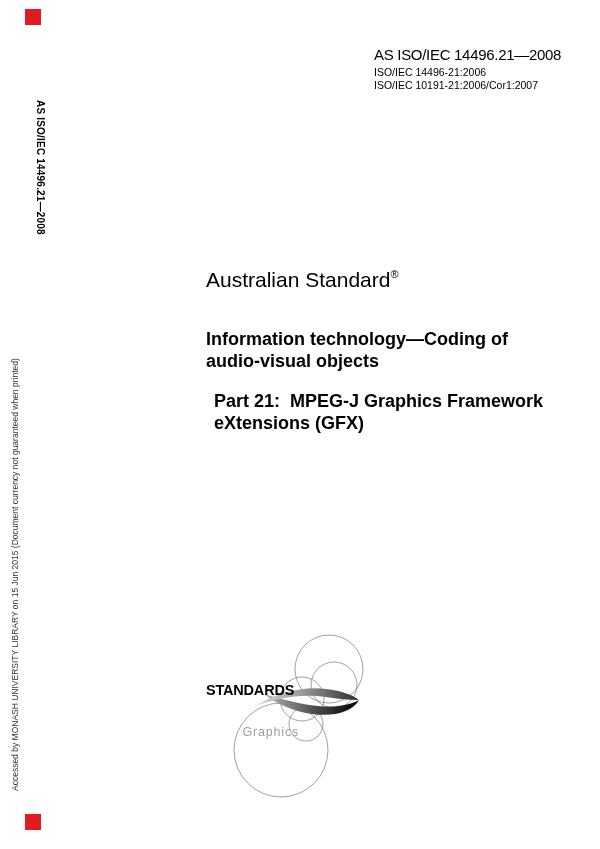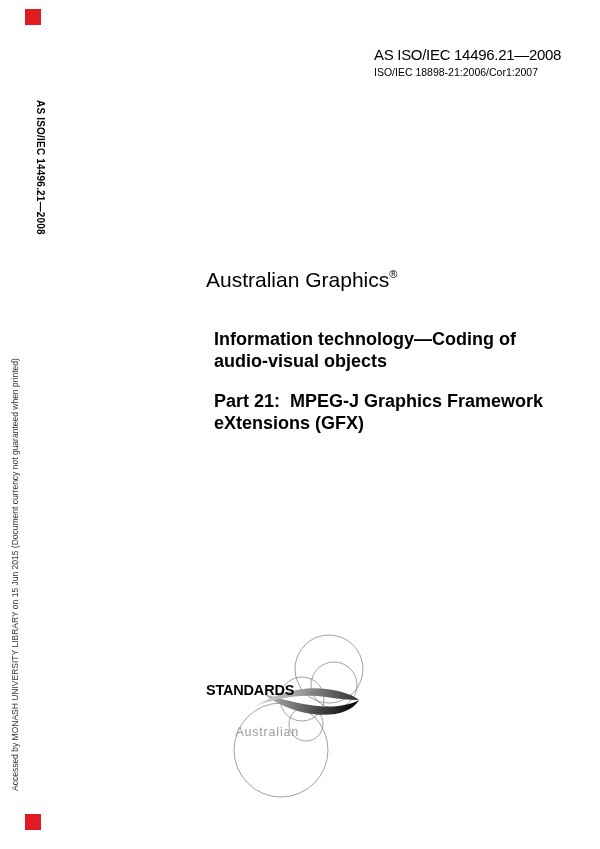--- a/index.html
+++ b/index.html
@@ -40,21 +40,20 @@
   
   .series-title {
     position: absolute; left: 206px; top: 261px;
     font-size: 21px; line-height: 26px; white-space: nowrap;
   }
   .series-title sup { font-size: 11px; vertical-align: 9px; }
   .subject-heading {
     position: absolute; left: 206px; top: 328px;
     font-size: 18px; font-weight: bold; line-height: 22px;
     white-space: pre-wrap;
-    margin-left: 8px;
   }
   .part-heading {
     position: absolute; left: 214px; top: 390px;
     font-size: 18px; font-weight: bold; line-height: 22px;
     white-space: pre-wrap;
   }
 
   
   .logo-svg { position: absolute; left: 225px; top: 628px; }
   .logo-wordmark {
@@ -69,27 +68,28 @@
   }
 </style>
 </head>
 <body>
 
 <div class="corner-marker top"></div>
 <div class="corner-marker bottom"></div>
 
 <div class="header-block">
   <div class="header-designation">AS ISO/IEC 14496.21—2008</div>
-  <div class="header-identical">ISO/IEC 18898-21:2006/Cor1:2007</div>
+  <div class="header-identical">ISO/IEC 14496-21:2006</div>
+  <div class="header-identical">ISO/IEC 10191-21:2006/Cor1:2007</div>
 </div>
 
 <div class="v-designation">AS ISO/IEC 14496.21—2008</div>
 <div class="v-access">Accessed by MONASH UNIVERSITY LIBRARY on 15 Jun 2015 (Document currency not guaranteed when printed)</div>
 
-<div class="series-title"><span>Australian Graphics</span><sup>®</sup></div>
+<div class="series-title"><span>Australian Standard</span><sup>®</sup></div>
 
 <div class="subject-heading">Information technology—Coding of
 audio-visual objects</div>
 
 <div class="part-heading">Part 21:&nbsp; MPEG-J Graphics Framework
 eXtensions (GFX)</div>
 
 <svg class="logo-svg" width="145" height="172" viewBox="225 628 145 172" xmlns="http://www.w3.org/2000/svg">
   <defs>
     <linearGradient id="gradRibbonTop" gradientUnits="userSpaceOnUse" x1="255" y1="700" x2="359" y2="700">
@@ -114,13 +114,13 @@
 
   <g>
     <path fill="url(#gradRibbonBottom)" d="M 264,694 C 285,700 300,704 318,706 C 338,708 352,704 359,700
              C 352,712 334,717 312,714 C 292,711 275,703 264,694 Z"></path>
     <path fill="url(#gradRibbonTop)" d="M 255,706 C 278,692 304,686 326,689 C 342,691 353,695 359,700
              C 348,700 338,699 326,697 C 300,693 275,699 255,706 Z"></path>
   </g>
 </svg>
 
 <div class="logo-wordmark">STANDARDS</div>
-<div class="logo-subword">Australian</div>
+<div class="logo-subword">Graphics</div>
 
 </body></html>

